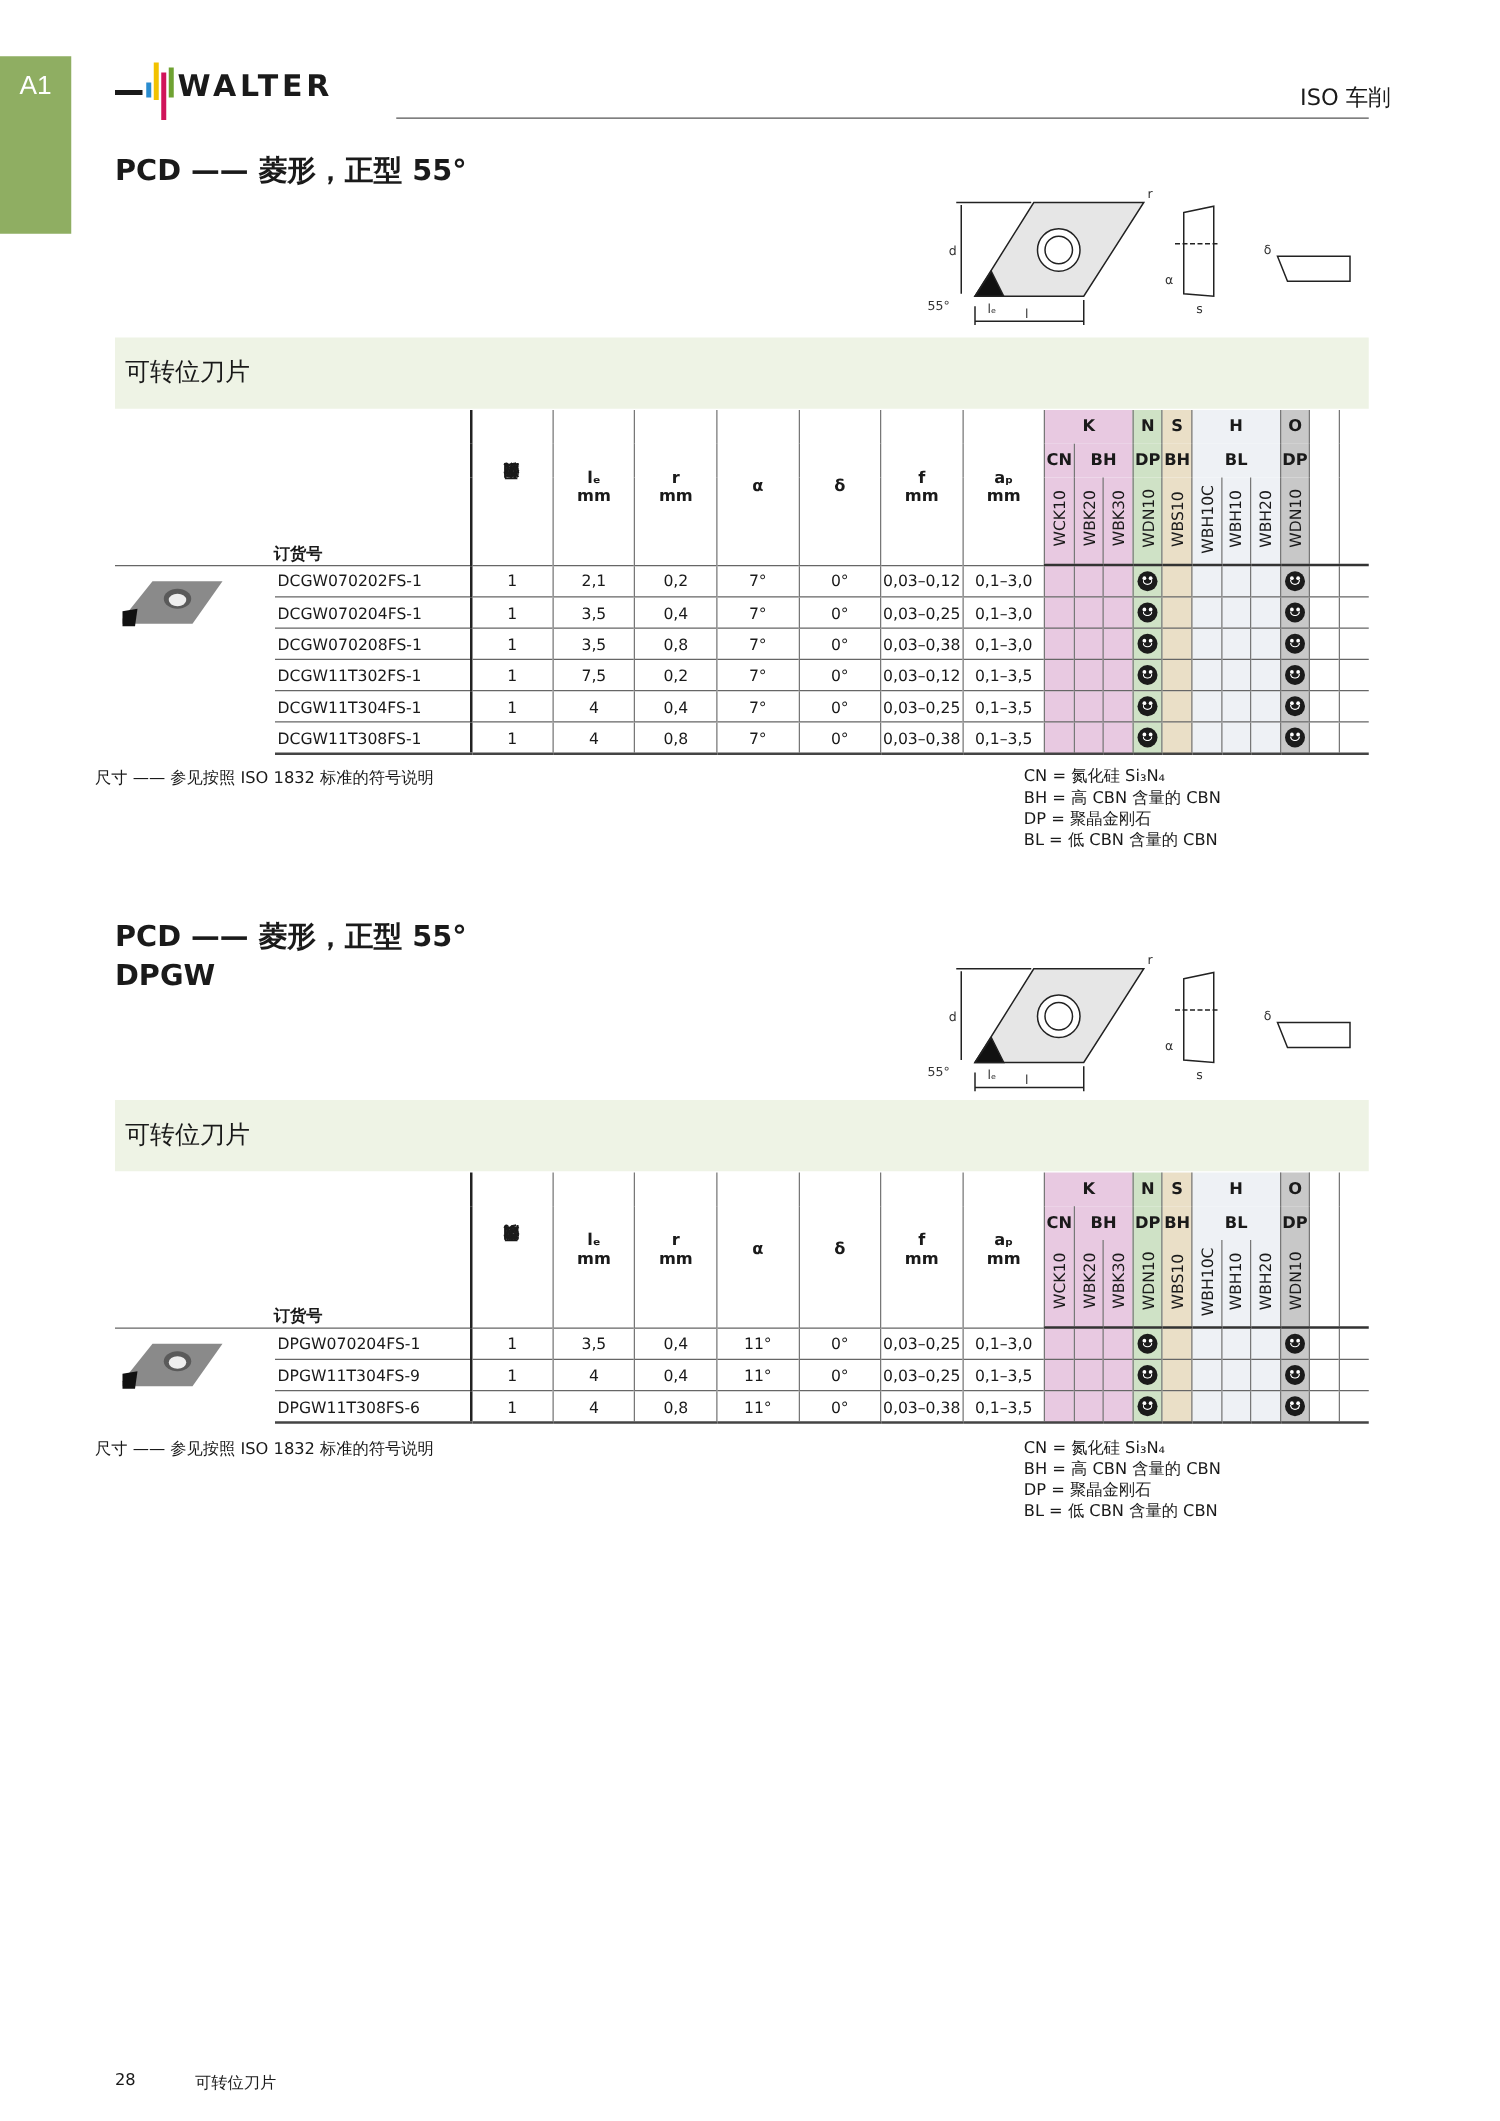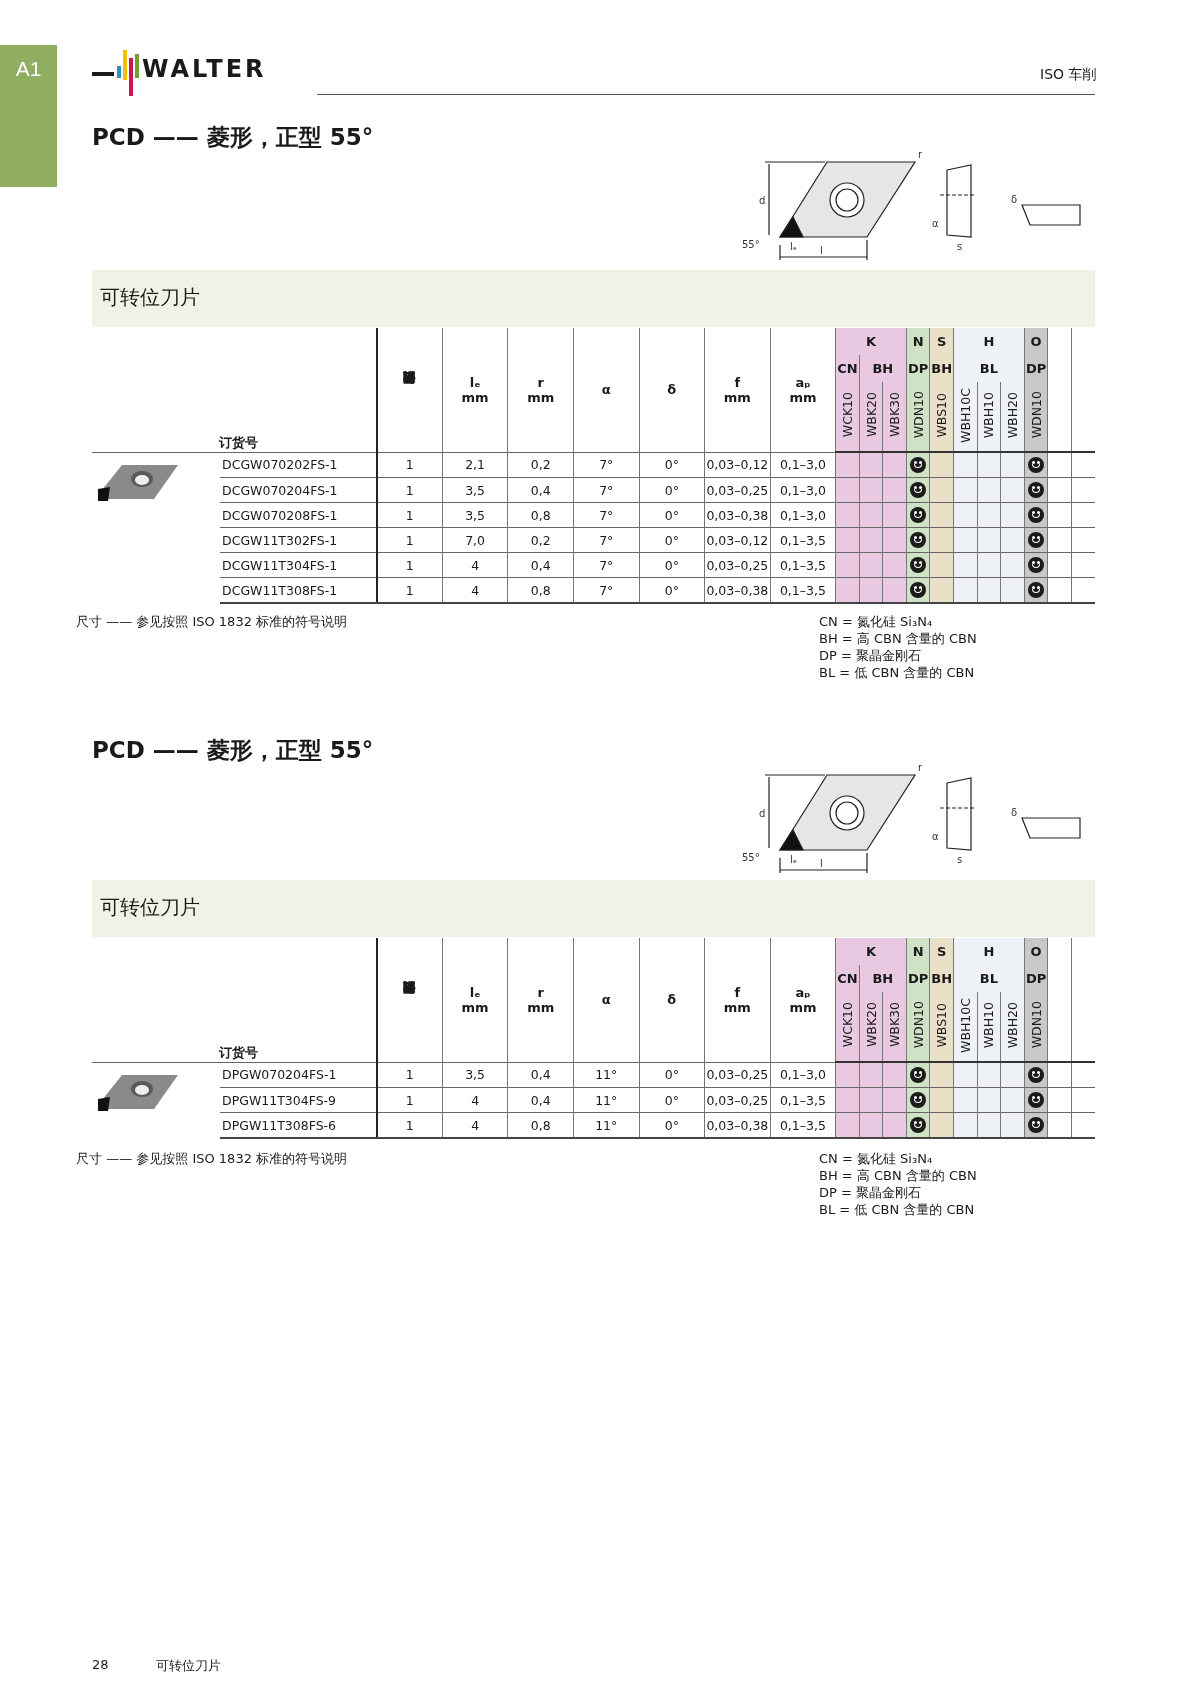--- a/index.html
+++ b/index.html
@@ -1,19 +1,19 @@
 <!DOCTYPE html>
 <html><head>
 <meta charset="utf-8">
 <style>
   html, body { margin:0; padding:0; background:#fff; }
   body { width:1200px; height:1697px; position:relative; font-family:"DejaVu Sans", sans-serif; color:#1a1a1a; overflow:hidden; }
   .tab-marker { position:absolute; left:0; top:45px; width:57px; height:142px; background:#8fae62; color:#fff; font-size:21px; font-family:"Liberation Sans", sans-serif; text-align:center; padding-top:12px; box-sizing:border-box; }
   .logo { position:absolute; left:92px; top:46px; width:205px; height:50px; }
-  .header-right { position:absolute; left:1040px; top:66px; font-size:14px; }
+  .header-right { position:absolute; left:1040px; top:66px; font-size:18px; }
   .header-rule { position:absolute; left:317px; top:94px; width:778px; height:1px; background:#555; }
   .sec-title { position:absolute; left:92px; font-size:23px; font-weight:bold; line-height:31px; font-family:"DejaVu Sans", sans-serif; }
   .diagram { position:absolute; left:735px; width:365px; height:190px; }
   .band { position:absolute; left:92px; width:1003px; height:57px; background:#eef3e5; }
   .band span { position:absolute; left:8px; top:14px; font-size:20px; }
   table.spec { position:absolute; left:92px; border-collapse:collapse; font-size:12.5px; table-layout:fixed; }
   table.spec td, table.spec th { padding:0; text-align:center; font-weight:normal; border-left:1px solid #777; height:24px; }
   table.spec tr.grp th { height:27px; font-size:13px; font-weight:bold; vertical-align:middle; }
   table.spec tbody tr td { border-top:1px solid #666; }
   table.spec tbody tr:last-child td { border-bottom:2px solid #444; }
@@ -235,21 +235,21 @@
         <td class="h"></td>
         <td class="h"></td>
         <td class="h"></td>
       <td class="o"><span class="smile"></span></td>
       <td></td>
         <td></td>
     </tr>
     <tr>
       <td class="orderno">DCGW11T302FS-1</td>
       <td class="thick">1</td>
-      <td>7,0</td>
+      <td>7,5</td>
       <td>0,2</td>
       <td>7°</td>
       <td>0°</td>
       <td>0,03–0,12</td>
       <td>0,1–3,5</td>
       <td class="k"></td>
         <td class="k"></td>
         <td class="k"></td>
       <td class="n"><span class="smile"></span></td>
       <td class="s"></td>
@@ -308,20 +308,21 @@
 <div class="note" style="top:613px;">尺寸 —— 参见按照 ISO 1832 标准的符号说明</div>
 <div class="legend" style="top:613px;">
   <div>CN = 氮化硅 Si₃N₄</div>
   <div>BH = 高 CBN 含量的 CBN</div>
   <div>DP = 聚晶金刚石</div>
   <div>BL = 低 CBN 含量的 CBN</div>
 </div>
 
 <div class="sec-title" style="top:735px;">
   <div>PCD —— 菱形，正型 55°</div>
+  <div>DPGW</div>
 </div>
 
 <svg class="diagram" style="top:733px;" viewBox="0 0 365 130">
   <g stroke="#222" fill="none" stroke-width="1.2">
     <polygon points="45,87 92,12 180,12 132,87" fill="#e6e6e6"></polygon>
     <polygon points="45,87 58,67 68,87" fill="#111"></polygon>
     <circle cx="112" cy="50" r="17" fill="#fff"></circle>
     <circle cx="112" cy="50" r="11"></circle>
     <line x1="30" y1="12" x2="90" y2="12"></line>
       <line x1="34" y1="14" x2="34" y2="85"></line>

